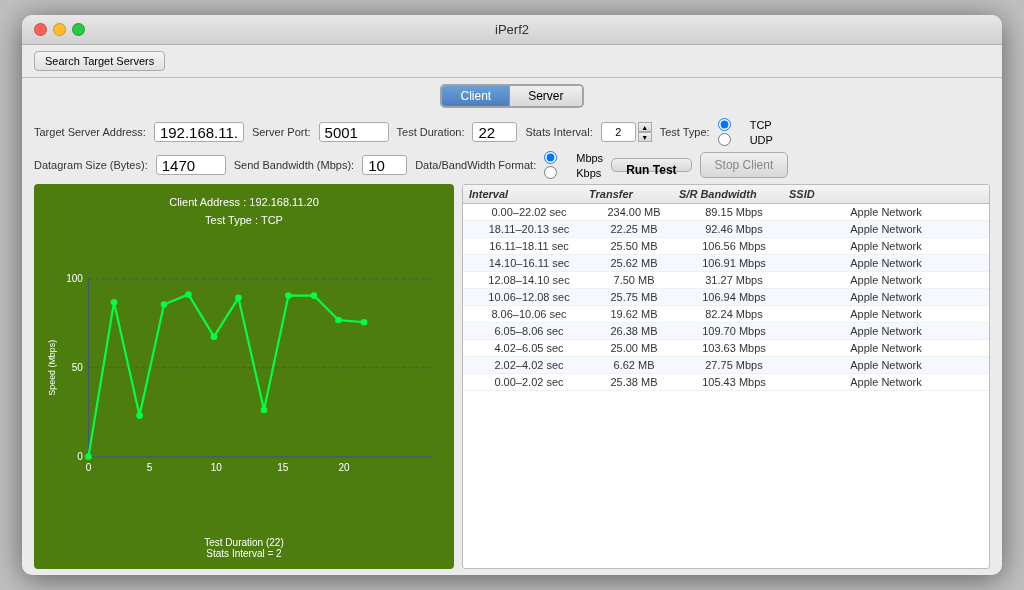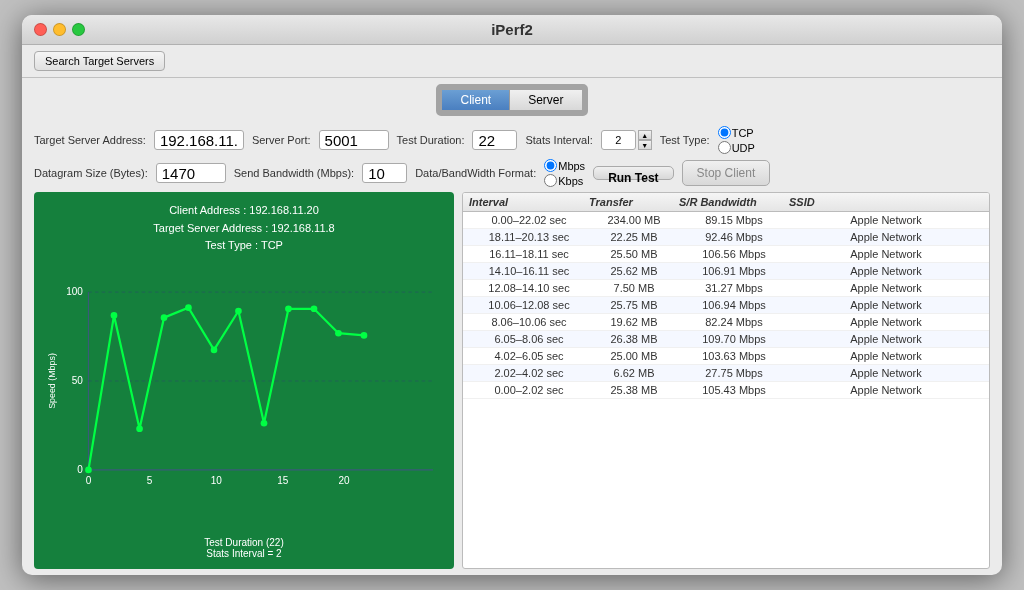--- a/index.html
+++ b/index.html
@@ -42,22 +42,22 @@
       border-radius: 50%;
       border: 1px solid rgba(0,0,0,0.2);
     }
     .tl-red { background: #ff5f57; }
     .tl-yellow { background: #ffbd2e; }
     .tl-green { background: #28c840; }
     .title-text {
       position: absolute;
       left: 50%;
       transform: translateX(-50%);
-      font-size: 15px;
-      font-weight: 700;
+      font-size: 13px;
+      font-weight: 400;
       color: #333;
     }
     .toolbar {
       padding: 6px 12px;
       border-bottom: 1px solid #c0c0c0;
     }
     .btn-toolbar {
       background: linear-gradient(to bottom, #f5f5f5, #e0e0e0);
       border: 1px solid #aaa;
       border-radius: 4px;
@@ -65,21 +65,21 @@
       font-size: 11px;
       cursor: pointer;
     }
     .tabs-container {
       display: flex;
       justify-content: center;
       padding: 6px 0 4px;
     }
     .tab-group {
       display: flex;
-      border: 6px solid #a3a3a3;
+      border: 2px solid #a3a3a3;
       border-radius: 5px;
       overflow: hidden;
     }
     .tab {
       padding: 3px 18px;
       font-size: 12px;
       cursor: pointer;
       background: linear-gradient(to bottom, #f0f0f0, #d8d8d8);
       border: none;
     }
@@ -119,21 +119,21 @@
     .input-md { width: 90px; }
     .input-xs { width: 45px; }
     .radio-group {
       display: flex;
       flex-direction: column;
       gap: 2px;
     }
     .radio-item {
       display: flex;
       align-items: center;
-      gap: 1px;
+      gap: 19px;
       font-size: 11px;
     }
     .run-test-btn {
       background: linear-gradient(to bottom, #f0f0f0, #d8d8d8);
       border: 1px solid #aaa;
       border-radius: 5px;
       padding: 4px 14px;
       font-size: 12px;
       font-weight: 600;
       cursor: pointer;
@@ -179,21 +179,21 @@
       justify-content: center;
       line-height: 1;
     }
     .main-area {
       display: flex;
       flex: 1;
       gap: 8px;
       overflow: hidden;
     }
     .chart-area {
-      background: #15803d;
+      background: #4d7c0f;
       border-radius: 4px;
       padding: 10px;
       width: 420px;
       flex-shrink: 0;
       display: flex;
       flex-direction: column;
       align-items: center;
     }
     .chart-header {
       color: white;
@@ -337,21 +337,20 @@
       <button class="run-test-btn">Run Test</button>
       <button class="stop-client-btn">Stop Client</button>
     </div>
 
 
     <div class="main-area">
 
       <div class="chart-area">
         <div class="chart-header">
           <div>Client Address : 192.168.11.20</div>
-          <div>Target Server Address : 192.168.11.8</div>
           <div>Test Type : TCP</div>
         </div>
         <div class="chart-wrapper">
           <svg class="chart" viewBox="0 0 360 200">
 
             <line x1="40" y1="10" x2="40" y2="170" stroke="#3a5a7a" stroke-width="1"></line>
             <line x1="40" y1="170" x2="350" y2="170" stroke="#3a5a7a" stroke-width="1"></line>
 
             <line x1="40" y1="90" x2="350" y2="90" stroke="#2a4a6a" stroke-width="0.5" stroke-dasharray="3,3"></line>
             <line x1="40" y1="10" x2="350" y2="10" stroke="#2a4a6a" stroke-width="0.5" stroke-dasharray="3,3"></line>

